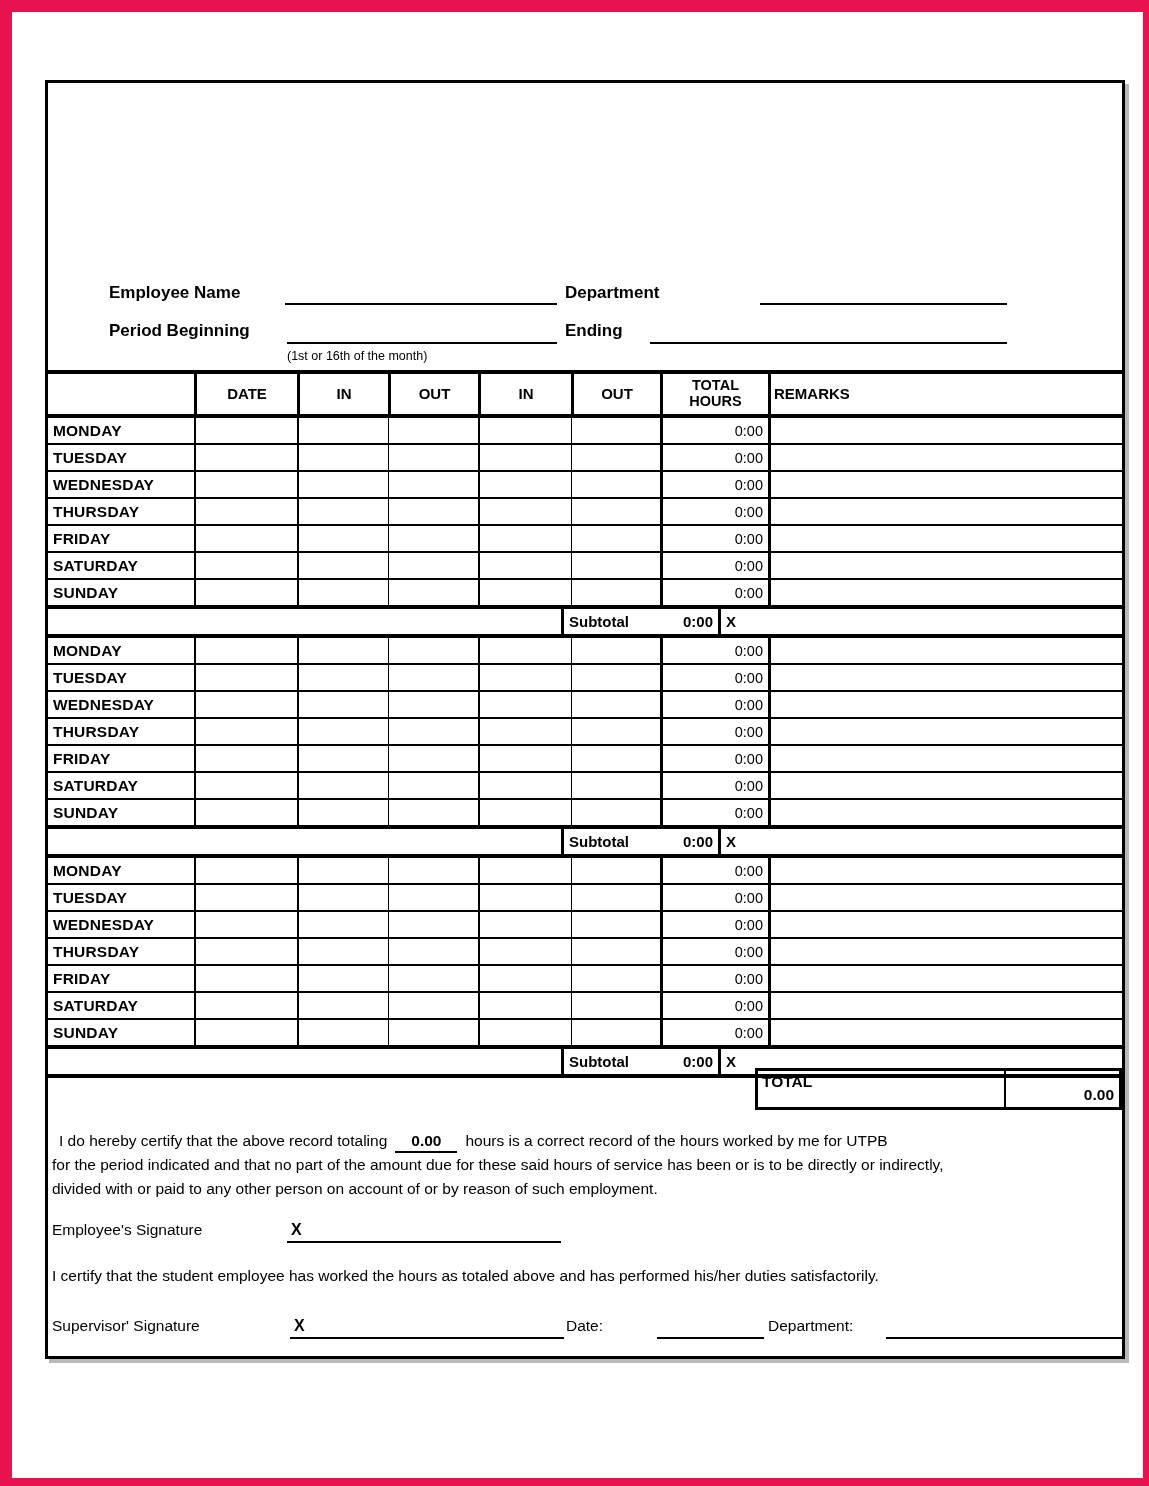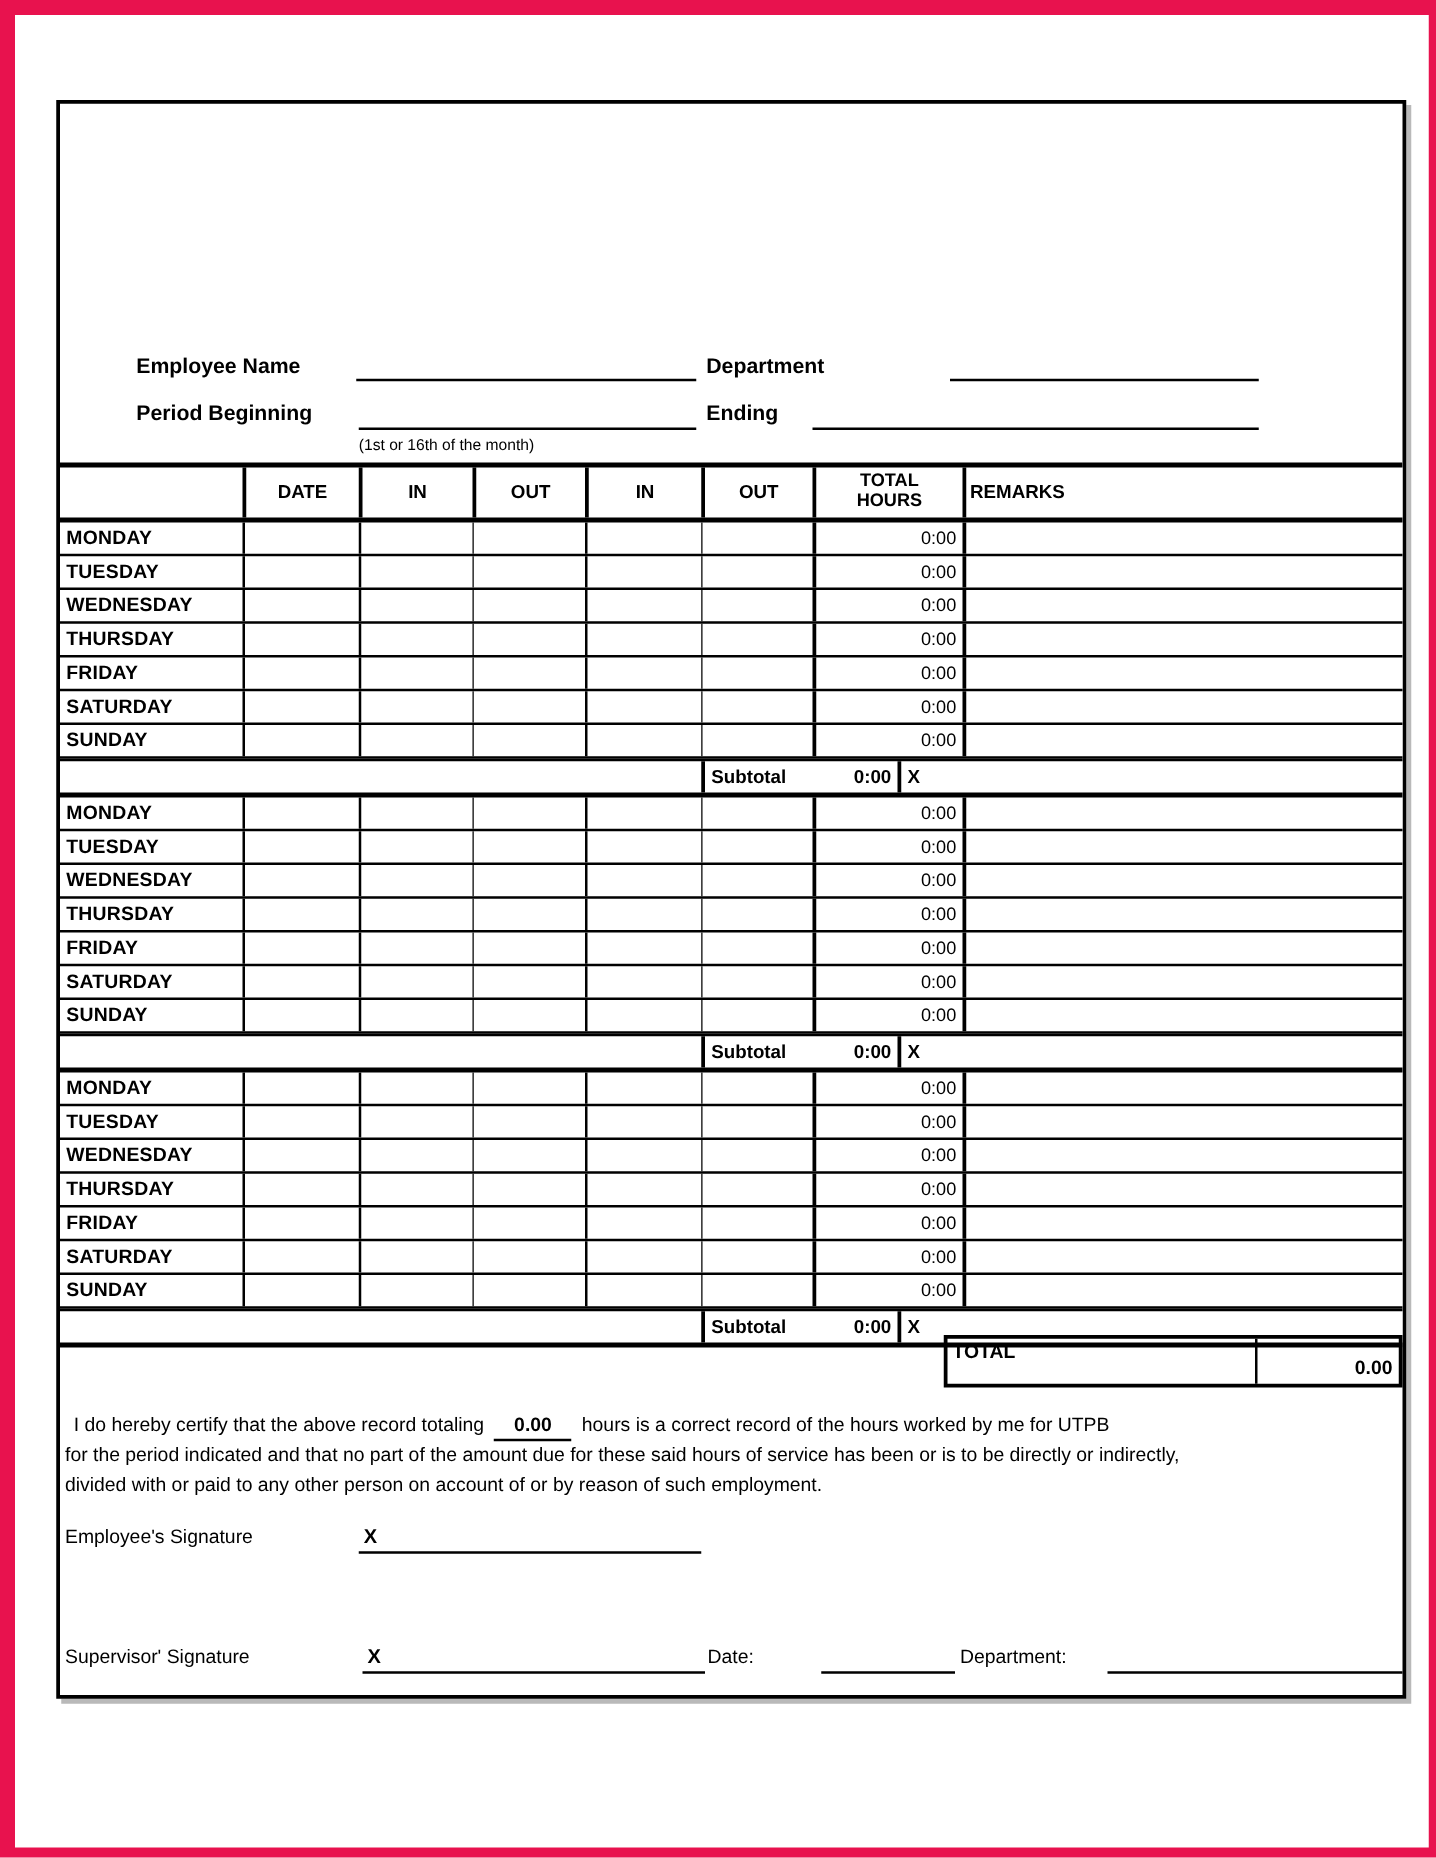--- a/index.html
+++ b/index.html
@@ -20,26 +20,26 @@
   .t { position:absolute; left:0; top:287px; width:1074px; border-top:4px solid #000; background:#fff; }
   .trow { display:flex; height:27px; border-bottom:2px solid #000; align-items:stretch; }
   .trow.header { height:44px; border-bottom:4px solid #000; }
   .trow.sub { border-top:2px solid #000; border-bottom:4px solid #000; height:31px; }
   .c { border-left:2px solid #000; display:flex; align-items:center; overflow:hidden; }
   .c:first-child { border-left:none; }
   .header .c { border-left-width:3px; justify-content:center; text-align:center;
                font-weight:bold; font-size:15px; line-height:1.08; }
   .header .c.remarks { justify-content:flex-start; padding-left:3px; }
   .c.day { width:146px; padding-left:5px; font-weight:bold; font-size:15.5px; letter-spacing:.2px; }
-  .c.date { width:93px; }
+  .c.date { width:103px; }
   .c.in1 { width:91px; }
   .c.out1 { width:90px; border-left-width:1px; }
   .c.in2 { width:93px; }
   .c.out2 { width:89px; border-left-width:1px; }
-  .c.total { width:120px; border-left-width:3px; justify-content:flex-end;
+  .c.total { width:108px; border-left-width:3px; justify-content:flex-end;
              padding-right:5px; font-size:14.5px; }
   .c.remarks { flex:1; border-left-width:3px; }
   .c.subspan { width:513px; border-left:none; }
   .c.subcell { width:157px; border-left-width:3px; justify-content:space-between;
                padding:0 5px; font-weight:bold; font-size:15px; }
   .c.submark { flex:1; border-left-width:3px; padding-left:5px; font-weight:bold; font-size:15px; }
 
   
   .grand { position:absolute; left:707px; top:985px; width:367px; height:42px;
            border:3px solid #000; display:flex; }
@@ -346,20 +346,21 @@
         <div>divided with or paid to any other person on account of or by reason of such employment.</div>
       </div>
 
       <div class="sigrow" style="left:4px;top:1136px;width:1066px">
         <span class="slabel">Employee's Signature</span>
         <span class="sigline" style="left:235px;width:274px">
           <span class="x">X</span>
         </span>
       </div>
 
+      <div class="statement" style="top:1184px">I certify that the student employee has worked the hours as totaled above and has performed his/her duties satisfactorily.</div>
 
       <div class="sigrow" style="left:4px;top:1232px;width:1070px">
         <span class="slabel">Supervisor' Signature</span>
         <span class="sigline" style="left:238px;width:274px">
           <span class="x">X</span>
         </span>
         <span class="slabel" style="left:514px">Date:</span>
         <span class="sigline" style="left:605px;width:107px"></span>
         <span class="slabel" style="left:716px">Department:</span>
         <span class="sigline" style="left:834px;width:236px"></span>

